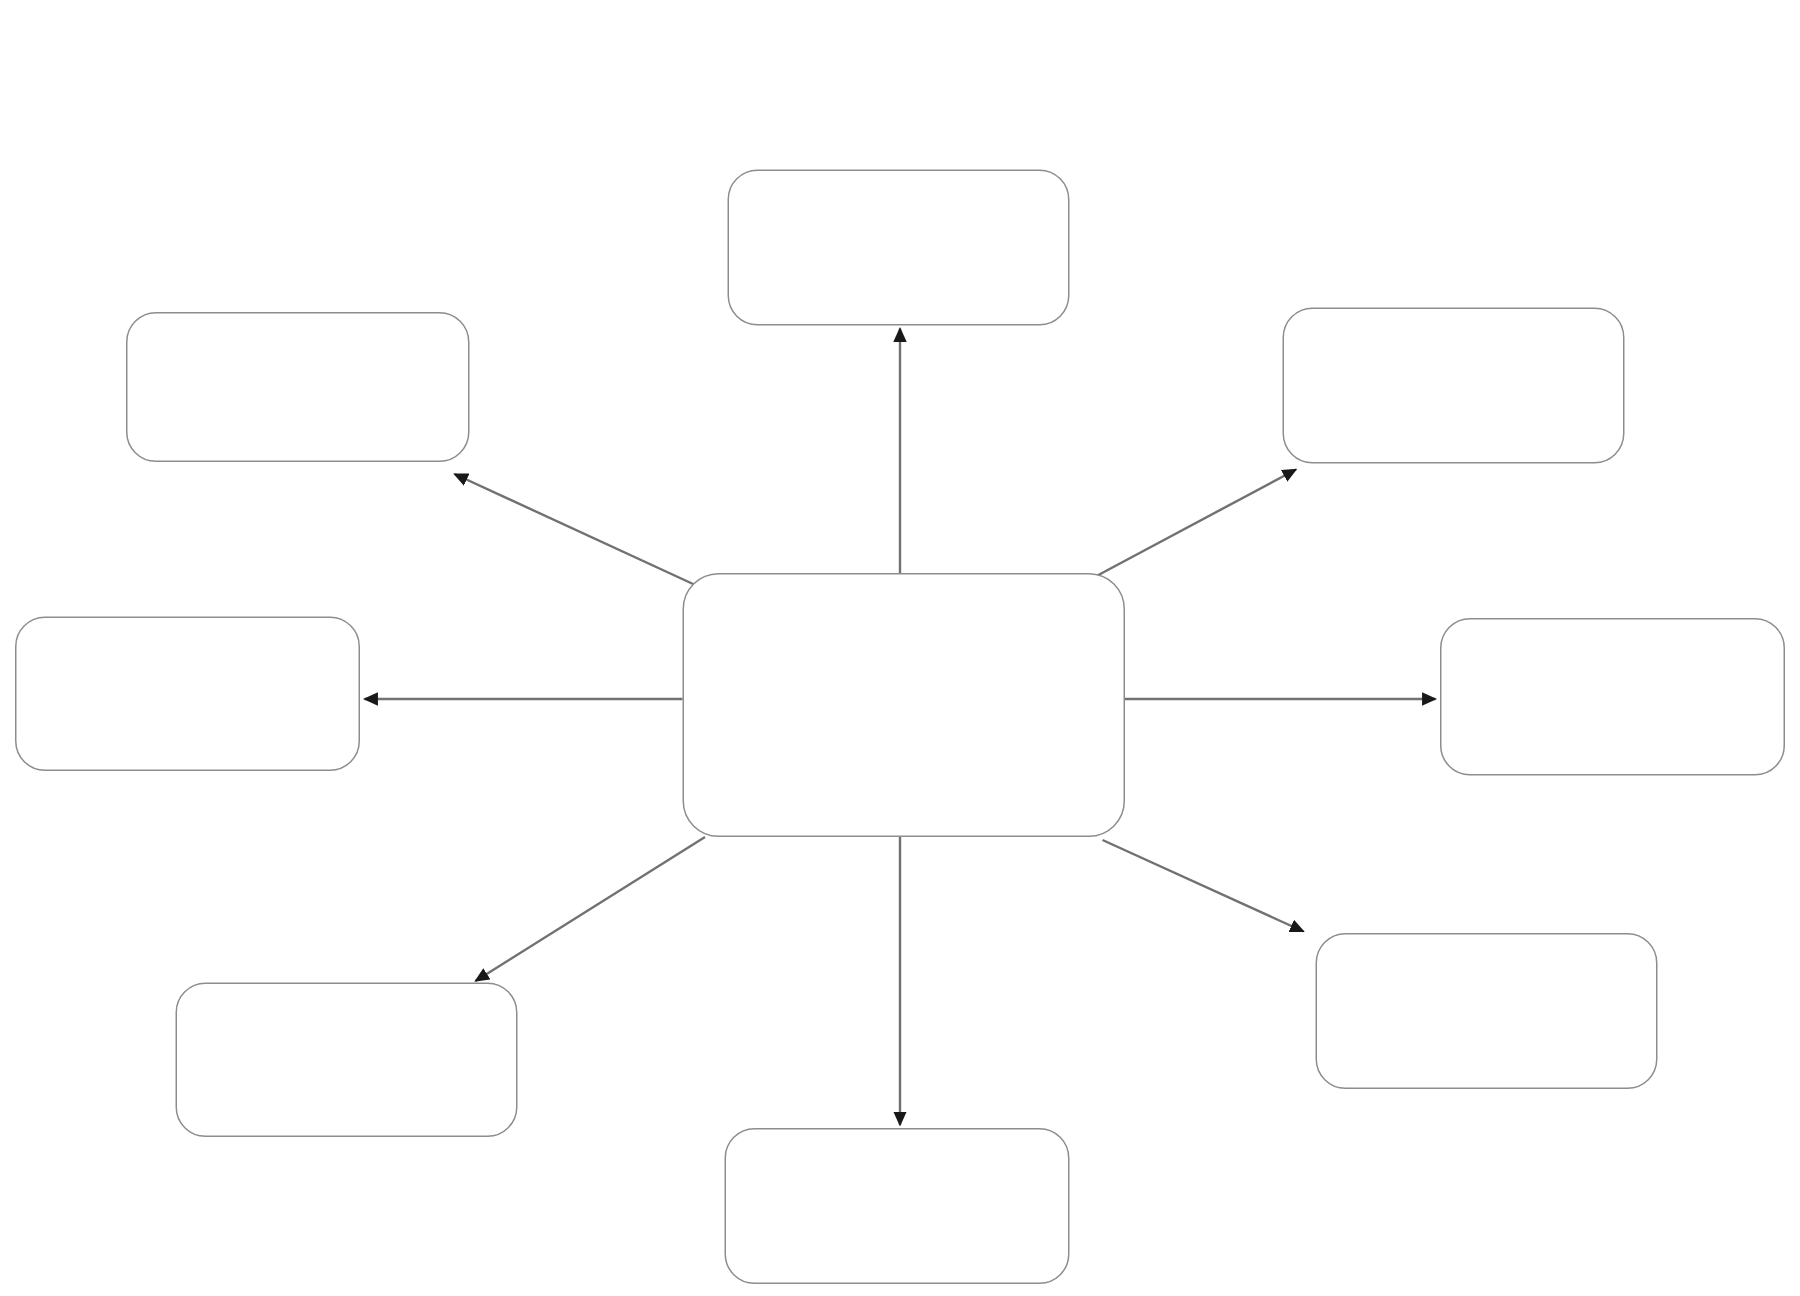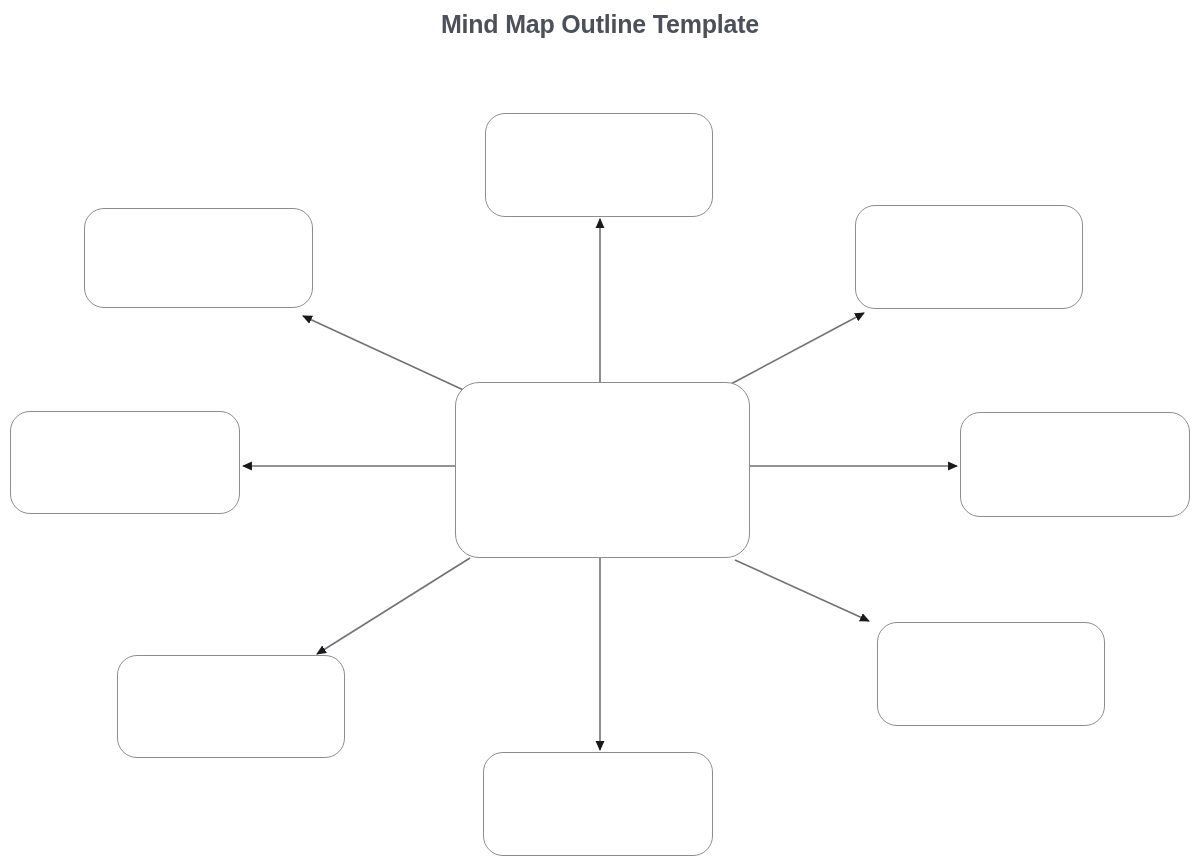--- a/index.html
+++ b/index.html
@@ -62,21 +62,20 @@
   .node-label {
     display: block;
     white-space: pre-wrap;
   }
 </style>
 </head>
 <body>
 
 <div id="canvas">
 
-  <div id="title">Mind Map Outline Template</div>
 
   <svg id="edges" viewBox="0 0 1200 864" width="1200" height="864" xmlns="http://www.w3.org/2000/svg">
     <defs>
       <marker id="arrowhead" markerWidth="7" markerHeight="7" refX="5.6" refY="3.1" orient="auto" markerUnits="strokeWidth">
         <path d="M 0 0.3 L 6.2 3.1 L 0 5.9 Z" fill="#18191b"></path>
       </marker>
     </defs>
     <g id="edge-group">
         <line x1="600" y1="382" x2="600" y2="219" stroke="#6f7175" stroke-width="1.6" marker-end="url(#arrowhead)"></line>
         <line x1="470" y1="393" x2="303" y2="316" stroke="#6f7175" stroke-width="1.6" marker-end="url(#arrowhead)"></line>

